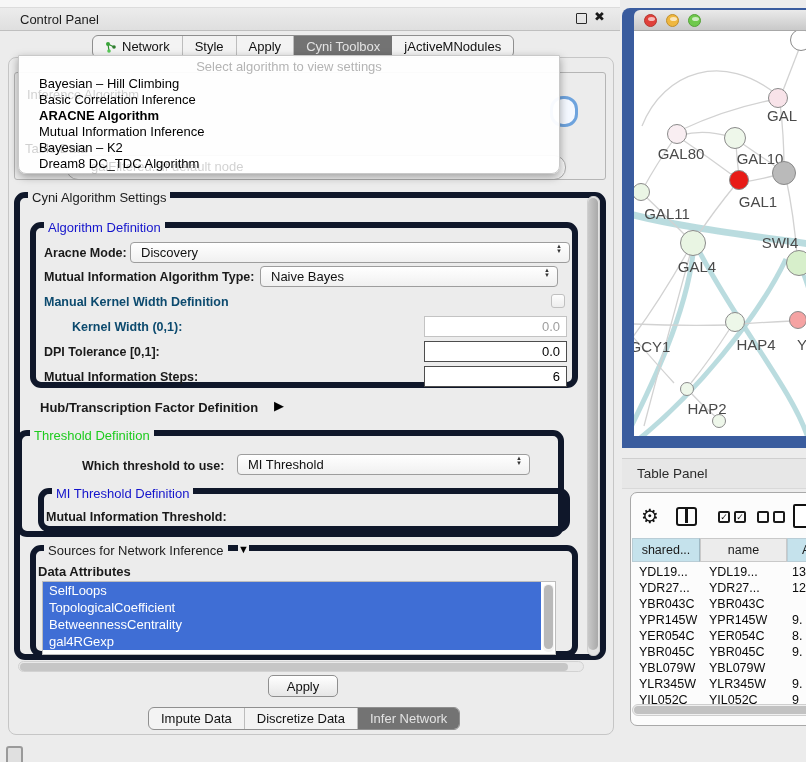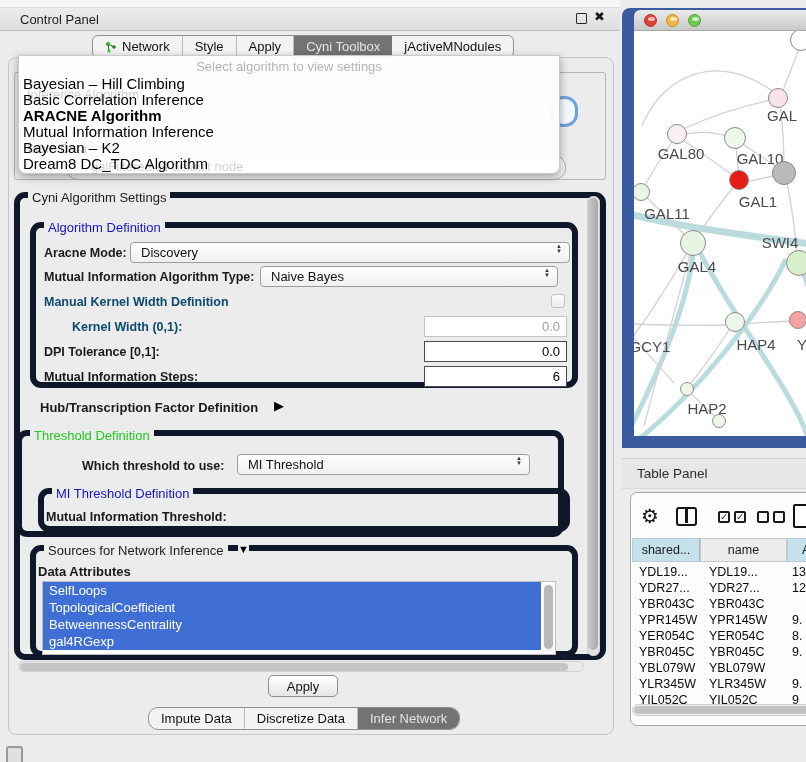--- a/index.html
+++ b/index.html
@@ -15,34 +15,34 @@
   #cp-float { left:576px; top:13px; width:11px; height:11px; border:1.5px solid #2a2a2a; border-radius:1px; }
   #cp-close { left:594px; top:9px; font-size:13px; font-weight:bold; color:#1a1a1a; }
 
   
   .tabbar { display:flex; height:23px; background:#f3f3f3; border:1px solid #8f8f8f; border-radius:6px; overflow:hidden; align-items:stretch; }
   .tab { display:flex; align-items:center; justify-content:center; padding:0 12px; font-size:13px; color:#111; border-right:1px solid #bdbdbd; white-space:nowrap; }
   .tab:last-child { border-right:none; }
   .tab.selected { background:#737373; color:#e3e3e3; border-right:none; }
   .tab .ticon { margin-right:5px; display:inline-block; width:12px; height:12px; }
   #top-tabbar { left:92px; top:35px; }
-  #bottom-tabbar { left:148px; top:707px;border-radius:10px; }
+  #bottom-tabbar { left:148px; top:707px; }
 
   
   #outer-panel { left:8px; top:57px; width:606px; height:678px; background:#ececec; border:1px solid #c6c6c6; border-radius:8px; }
 
   
   #hidden-group { left:14px; top:72px; width:592px; height:108px; border:1px solid #b5b5b5; border-radius:3px; }
   #hidden-combo { left:66px; top:155px; width:500px; height:25px; border:1px solid #ababab; border-radius:12px; background:linear-gradient(#ffffff,#efefef); }
   #focus-ring-fragment { left:550px; top:96px; width:28px; height:31px; border:3px solid #6ea3dd; border-radius:13px; background:#f4f8ff; }
 
   
   #algo-dropdown { left:18px; top:55px; width:542px; height:119px; background:rgba(255,255,255,0.95); border:1px solid #c9c9c9; border-radius:0 0 8px 8px; box-shadow:0 3px 8px rgba(0,0,0,0.35); z-index:40; }
   #dd-placeholder { width:100%; text-align:center; padding-top:3px; height:20px; font-size:13px; color:#b4b4b4; }
-  .dd-item { height:16px; line-height:16px; padding-left:4px; font-size:15px; color:#000; }
+  .dd-item { height:16px; line-height:16px; padding-left:4px; font-size:13px; color:#000;margin-left:16px; }
   .dd-item.bold { font-weight:bold; }
   .ghost { position:absolute; font-size:13px; color:rgba(90,90,90,0.28); z-index:1; }
   #dd-options { position:relative; z-index:2; }
 
   
   .groupbox { position:absolute; border:6px solid #0f172a; border-radius:11px; }
   .legend { position:absolute; top:-8px; left:8px; background:#ececec; padding:0 4px; font-size:13px; color:#1c1c1c; white-space:nowrap; }
   .legend.blue { color:#1414cc; }
   .legend.green { color:#1ecb1e; }
 

